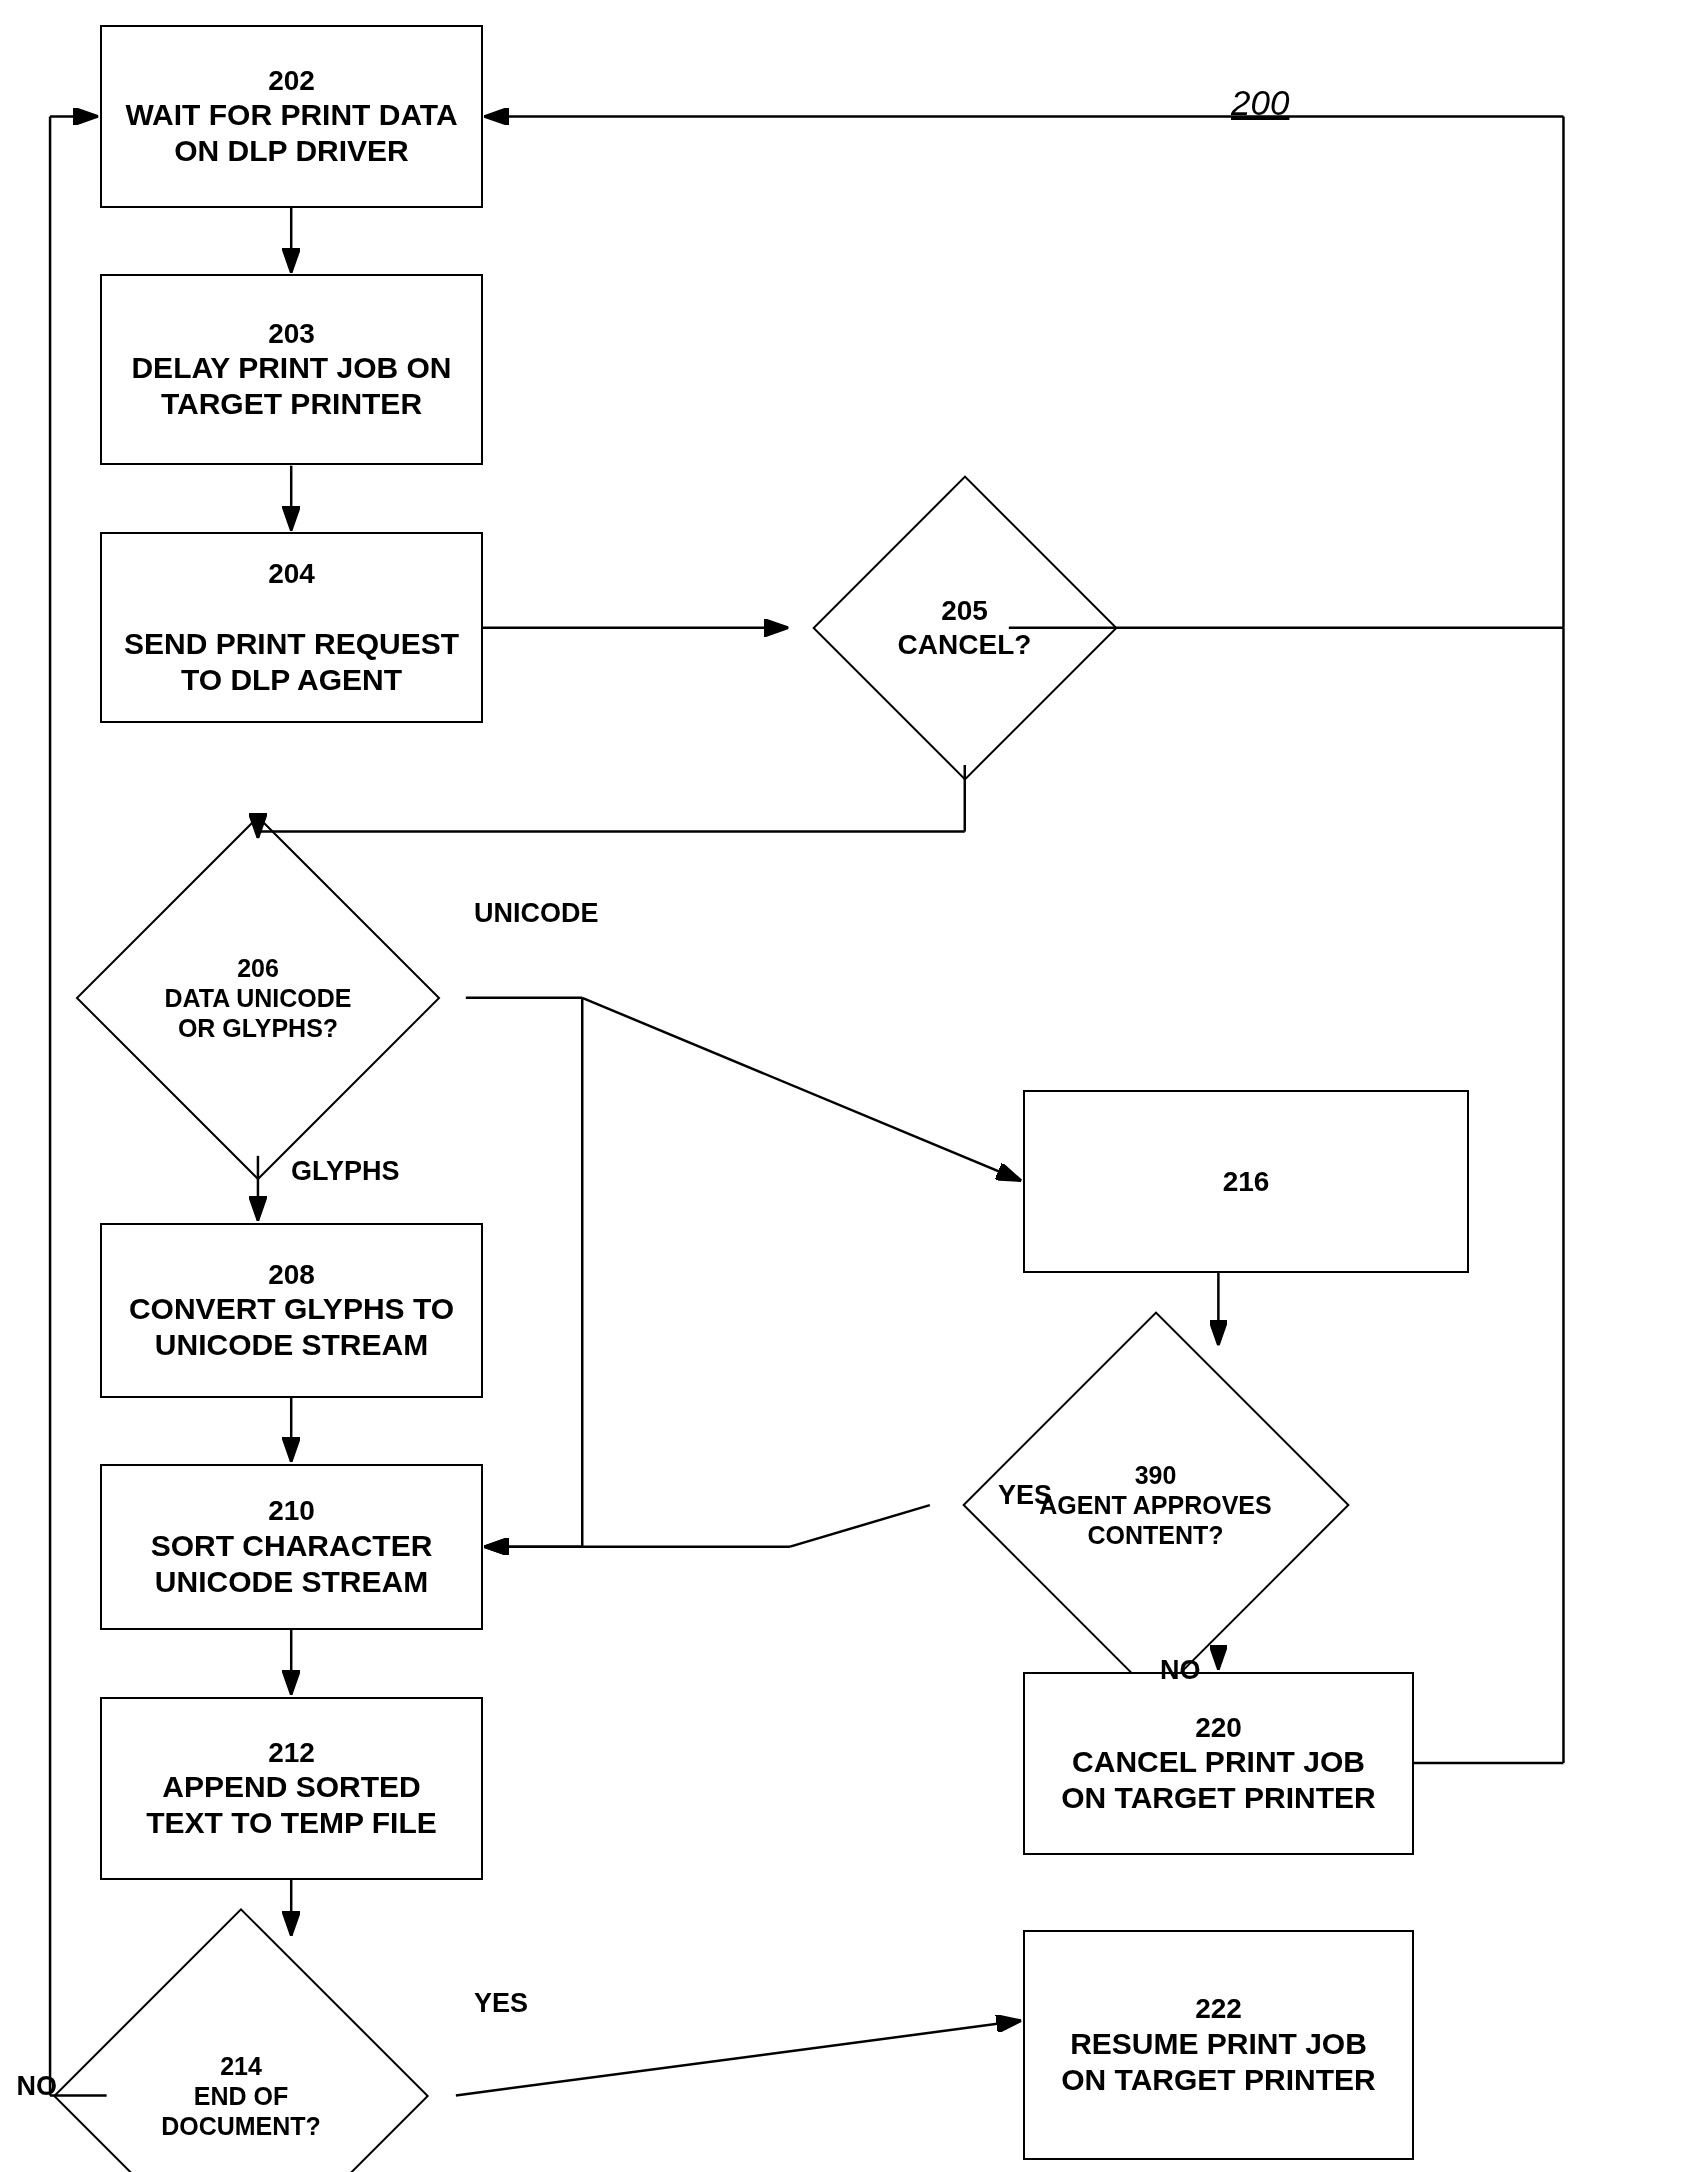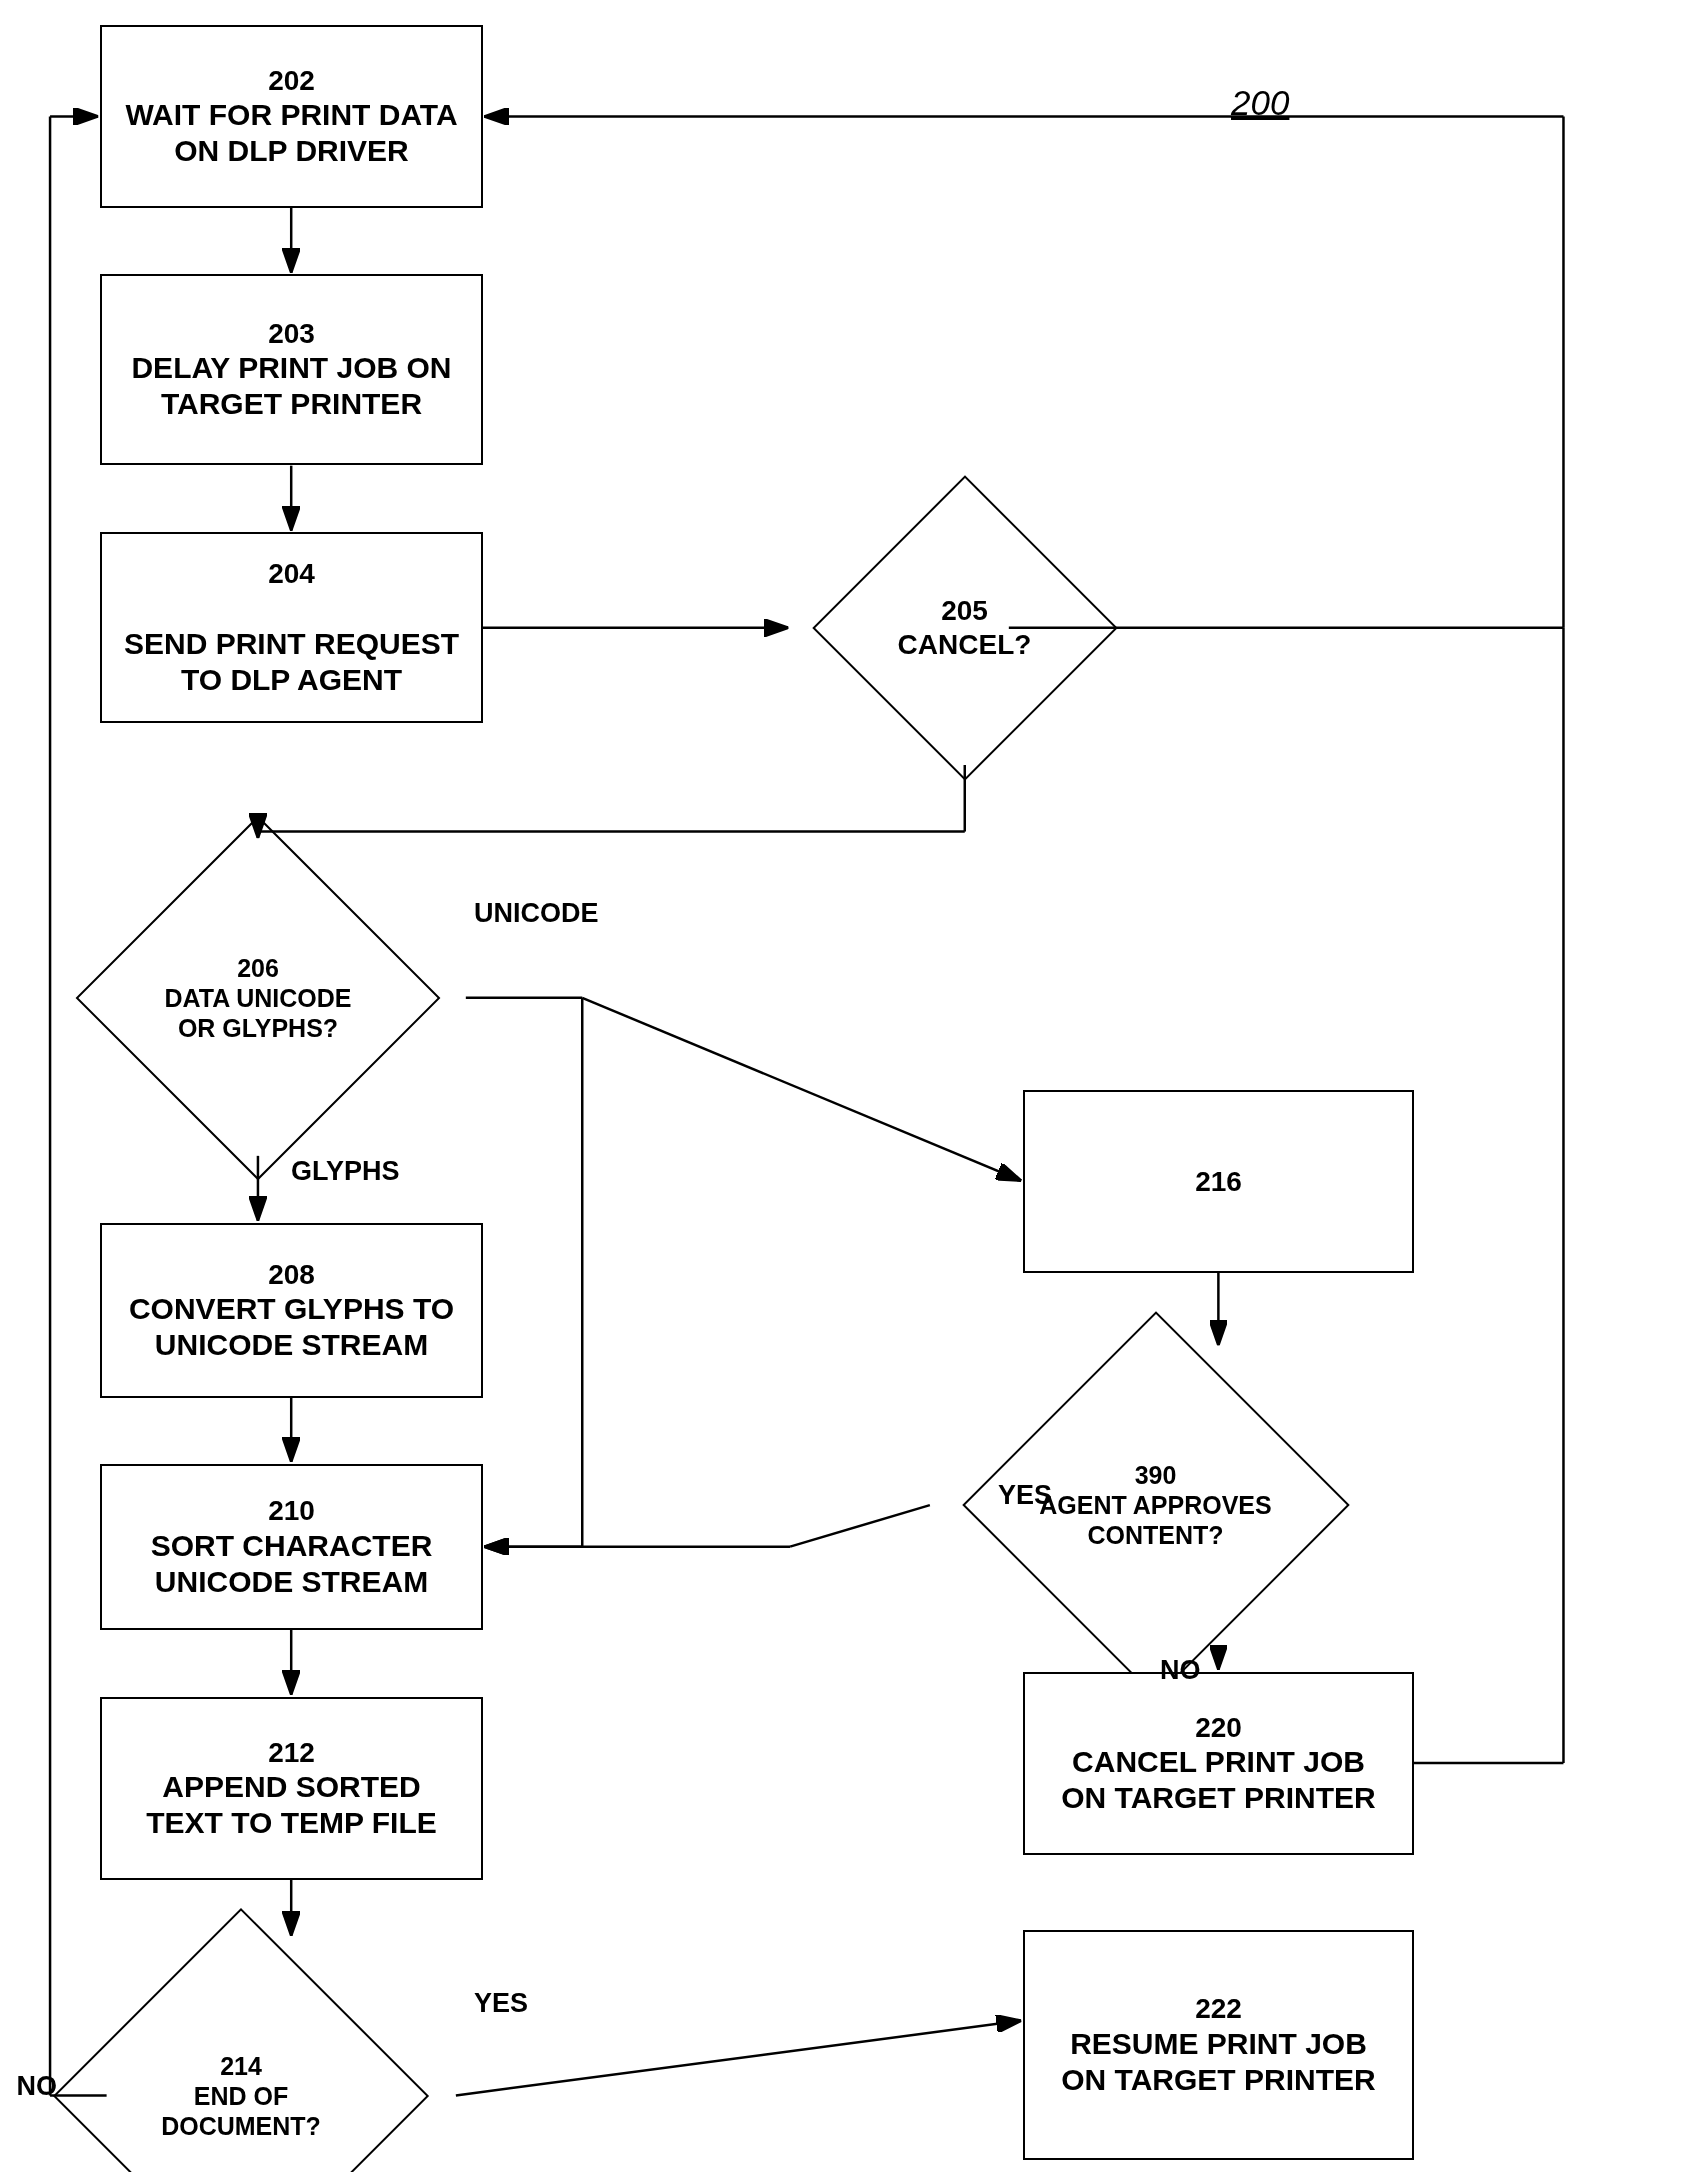--- a/index.html
+++ b/index.html
@@ -151,21 +151,21 @@
   </div>
 
   <div class="diamond-wrapper" style="left:25px; top:1938px; width:432px; height:316px;">
     <div class="diamond" style="width:266px; height:266px;"></div>
     <div class="diamond-text" style="font-size:25px;">
       <div>214</div>
       <div>END OF<br>DOCUMENT?</div>
     </div>
   </div>
 
-  <div class="box" style="left:1023px; top:1090px; width:391px; height:183px;">
+  <div class="box" style="left:1023px; top:1090px; width:446px; height:183px;">
     <div class="label-num">216</div>
   </div>
 
   <div class="diamond-wrapper" style="left:931px; top:1347px; width:449px; height:316px;">
     <div class="diamond" style="width:274px; height:274px;"></div>
     <div class="diamond-text" style="font-size:25px;">
       <div>390</div>
       <div>AGENT APPROVES<br>CONTENT?</div>
     </div>
   </div>

